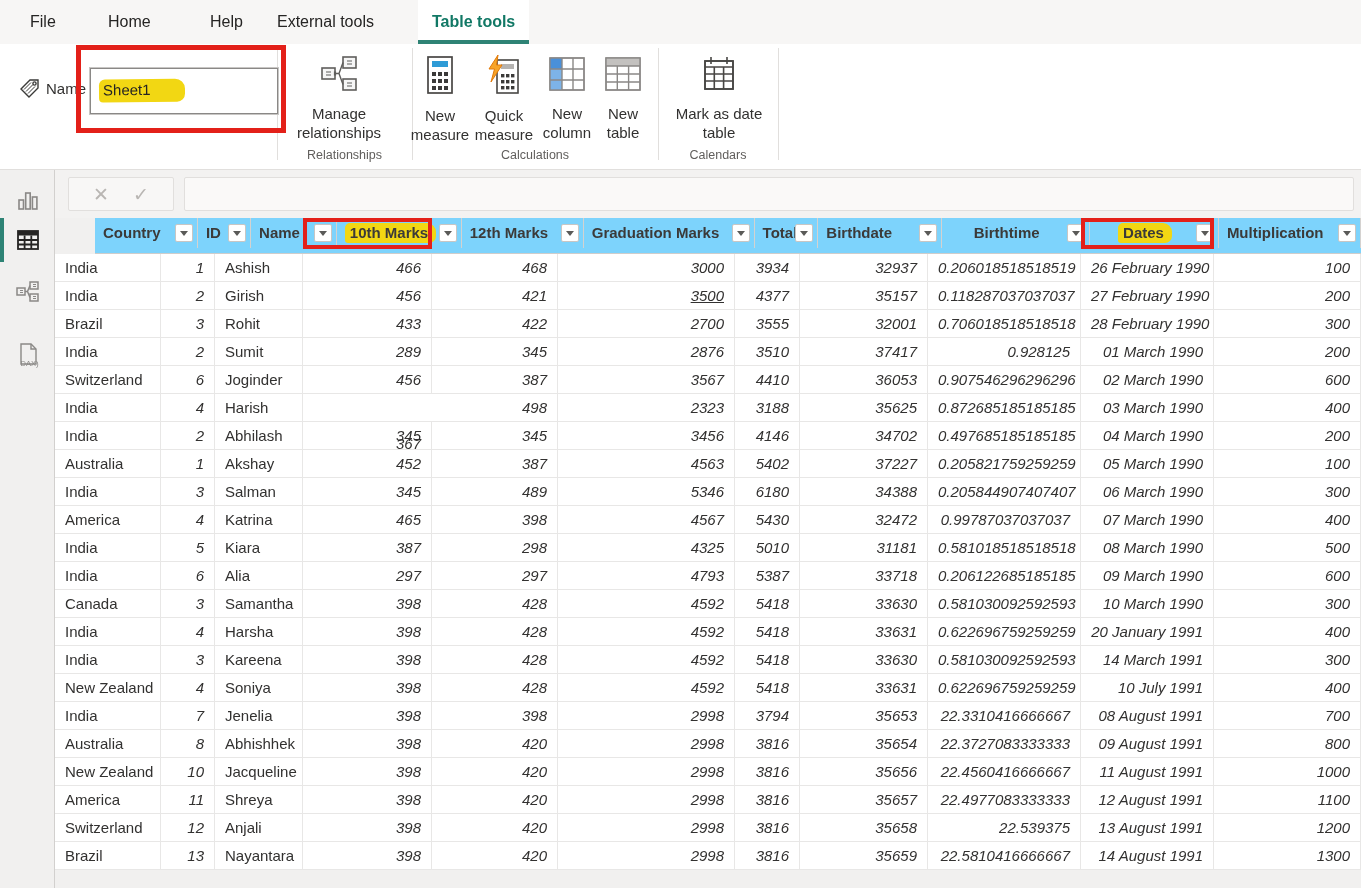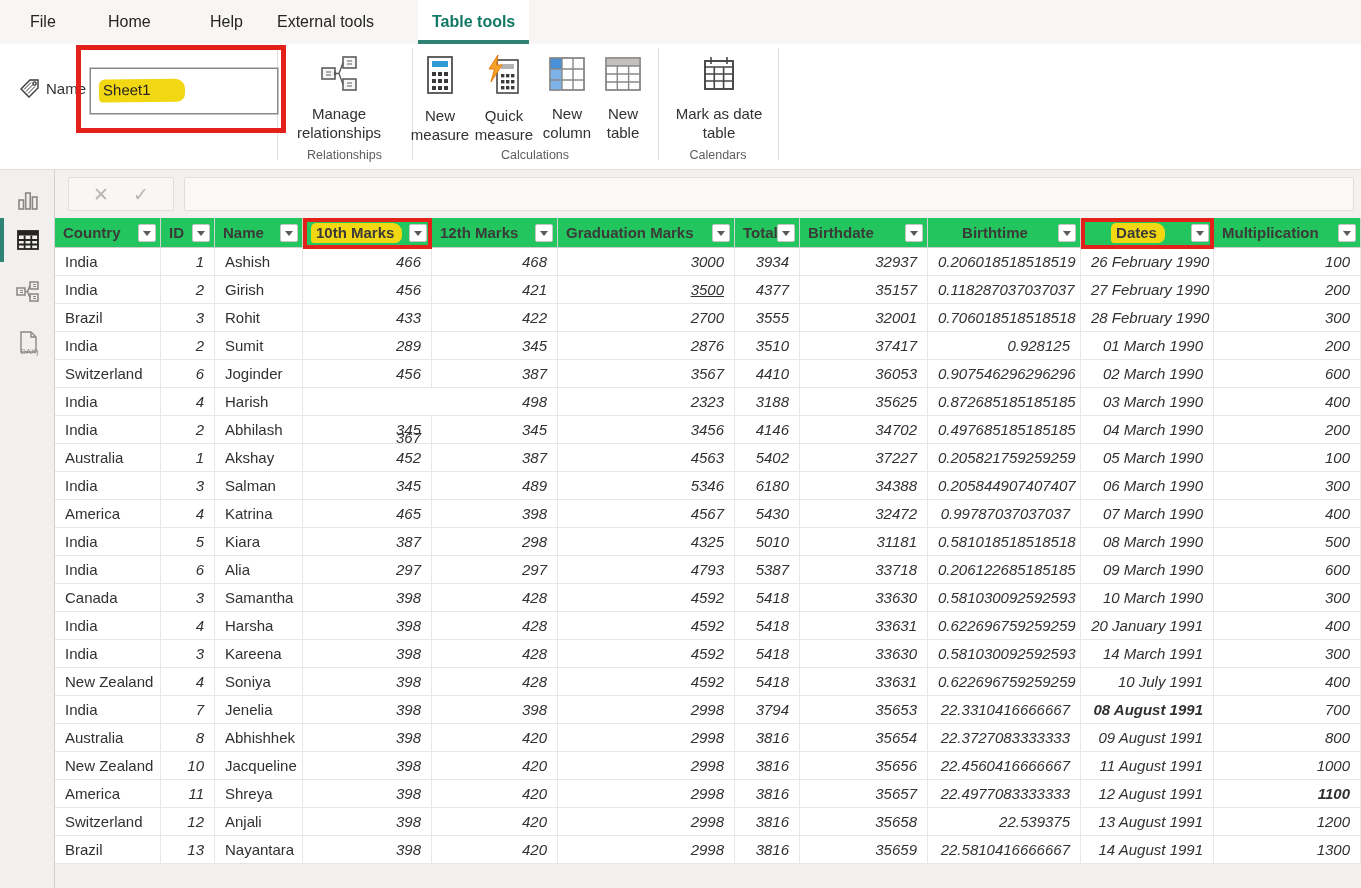--- a/index.html
+++ b/index.html
@@ -32,21 +32,21 @@
   .fb-actions span { font-size:19px; color:#b9b6b3; }
   .fb-input { position:absolute; left:184px; top:7px; width:1170px; height:34px; background:#faf9f8; border:1px solid #e1dfdd; border-radius:2px; font-size:14px; padding:0 8px; }
 
   
   .sidebar { position:absolute; left:0; top:170px; width:55px; height:718px; background:#f1f0ef; border-right:1px solid #d2d0ce; }
   .side-item { position:absolute; left:0; width:55px; height:44px; display:flex; align-items:center; justify-content:center; }
   .side-item.active::before { content:""; position:absolute; left:0; top:0; width:4px; height:44px; background:#2e8375; }
 
   
   .grid-area { position:absolute; left:55px; top:218px; width:1306px; height:670px; background:#f1f0ef; }
-  .grid-header { display:flex; height:30px; background:#22c55e; border-bottom:1px solid #cfcdcb; }
+  .grid-header { display:flex; height:36px; background:#7dd3fc; border-bottom:1px solid #cfcdcb;margin-left:40px; }
   .gh-cell { position:relative; height:30px; line-height:29px; font-weight:bold; font-size:15px; color:#3b3a39; padding:0 26px 0 8px; border-right:1px solid #d4d2d0; white-space:nowrap; overflow:hidden; }
   .gh-cell.center { text-align:center; }
   .gh-dd { position:absolute; right:4px; top:6px; width:18px; height:18px; background:#ffffff; border:1px solid #c8c6c4; border-radius:2px; display:flex; align-items:center; justify-content:center; }
   .gh-dd i { width:0; height:0; border-left:4px solid transparent; border-right:4px solid transparent; border-top:5px solid #5a5a58; }
   .hl-marker { background:#f2d713; border-radius:5px 9px 7px 3px; padding:1px 8px 2px 5px; }
   .grid-row { display:flex; height:28px; background:#ffffff; border-bottom:1px solid #e8e7e6; }
   .g-cell { height:28px; line-height:27px; font-size:15px; color:#323130; padding:0 10px; border-right:1px solid #e8e7e6; white-space:nowrap; overflow:hidden; }
   .g-cell.num { font-style:italic; text-align:right; }
 
   
@@ -209,21 +209,21 @@
       <svg width="26" height="26" viewBox="0 0 26 26" fill="none" stroke="#8a8886" stroke-width="1.5">
         <rect x="2" y="9" width="8" height="7" fill="#f1f0ef"></rect>
           <path d="M5 11.5 h3 M5 13.5 h3" stroke-width="1"></path>
         <rect x="15" y="3" width="8" height="7" fill="#f1f0ef"></rect>
           <path d="M18 5.5 h3 M18 7.5 h3" stroke-width="1"></path>
         <rect x="15" y="15" width="8" height="7" fill="#f1f0ef"></rect>
           <path d="M18 17.5 h3 M18 19.5 h3" stroke-width="1"></path>
         <path d="M10 12.5 h2.5 M12.5 12.5 L15 6.5 M12.5 12.5 L15 18.5"></path>
       </svg>
     </div>
-    <div class="side-item" style="top:152px">
+    <div class="side-item" style="top:164px">
       <svg width="26" height="28" viewBox="0 0 26 28" fill="none" stroke="#8a8886" stroke-width="1.4">
         <path d="M6 2 H16 L21 7 V22 H6 Z"></path>
           <path d="M16 2 V7 H21"></path>
         <text x="5.5" y="24" font-size="7.5" fill="#8a8886" stroke="none" font-family="Liberation Sans, sans-serif">DAX<tspan font-size="8">)</tspan></text>
       </svg>
     </div>
   </div>
 
   <div class="grid-area">
     <div class="grid-header">
@@ -473,21 +473,21 @@
         <div class="grid-row">
           <div class="g-cell" style="width: 106px;">India</div>
           <div class="g-cell num" style="width: 54px;">7</div>
           <div class="g-cell" style="width: 88px;">Jenelia</div>
           <div class="g-cell num" style="width: 129px;">398</div>
           <div class="g-cell num" style="width: 126px;">398</div>
           <div class="g-cell num" style="width: 177px;">2998</div>
           <div class="g-cell num" style="width: 65px;">3794</div>
           <div class="g-cell num" style="width: 128px;">35653</div>
           <div class="g-cell num" style="width: 153px;">22.3310416666667</div>
-          <div class="g-cell num" style="width: 133px; font-weight: bold;">08 August 1991</div>
+          <div class="g-cell num" style="width: 133px;">08 August 1991</div>
           <div class="g-cell num" style="width: 147px;">700</div>
         </div>
         <div class="grid-row">
           <div class="g-cell" style="width: 106px;">Australia</div>
           <div class="g-cell num" style="width: 54px;">8</div>
           <div class="g-cell" style="width: 88px;">Abhishhek</div>
           <div class="g-cell num" style="width: 129px;">398</div>
           <div class="g-cell num" style="width: 126px;">420</div>
           <div class="g-cell num" style="width: 177px;">2998</div>
           <div class="g-cell num" style="width: 65px;">3816</div>
@@ -513,21 +513,21 @@
           <div class="g-cell" style="width: 106px;">America</div>
           <div class="g-cell num" style="width: 54px;">11</div>
           <div class="g-cell" style="width: 88px;">Shreya</div>
           <div class="g-cell num" style="width: 129px;">398</div>
           <div class="g-cell num" style="width: 126px;">420</div>
           <div class="g-cell num" style="width: 177px;">2998</div>
           <div class="g-cell num" style="width: 65px;">3816</div>
           <div class="g-cell num" style="width: 128px;">35657</div>
           <div class="g-cell num" style="width: 153px;">22.4977083333333</div>
           <div class="g-cell num" style="width: 133px;">12 August 1991</div>
-          <div class="g-cell num" style="width: 147px; font-weight: bold;">1100</div>
+          <div class="g-cell num" style="width: 147px;">1100</div>
         </div>
         <div class="grid-row">
           <div class="g-cell" style="width: 106px;">Switzerland</div>
           <div class="g-cell num" style="width: 54px;">12</div>
           <div class="g-cell" style="width: 88px;">Anjali</div>
           <div class="g-cell num" style="width: 129px;">398</div>
           <div class="g-cell num" style="width: 126px;">420</div>
           <div class="g-cell num" style="width: 177px;">2998</div>
           <div class="g-cell num" style="width: 65px;">3816</div>
           <div class="g-cell num" style="width: 128px;">35658</div>

